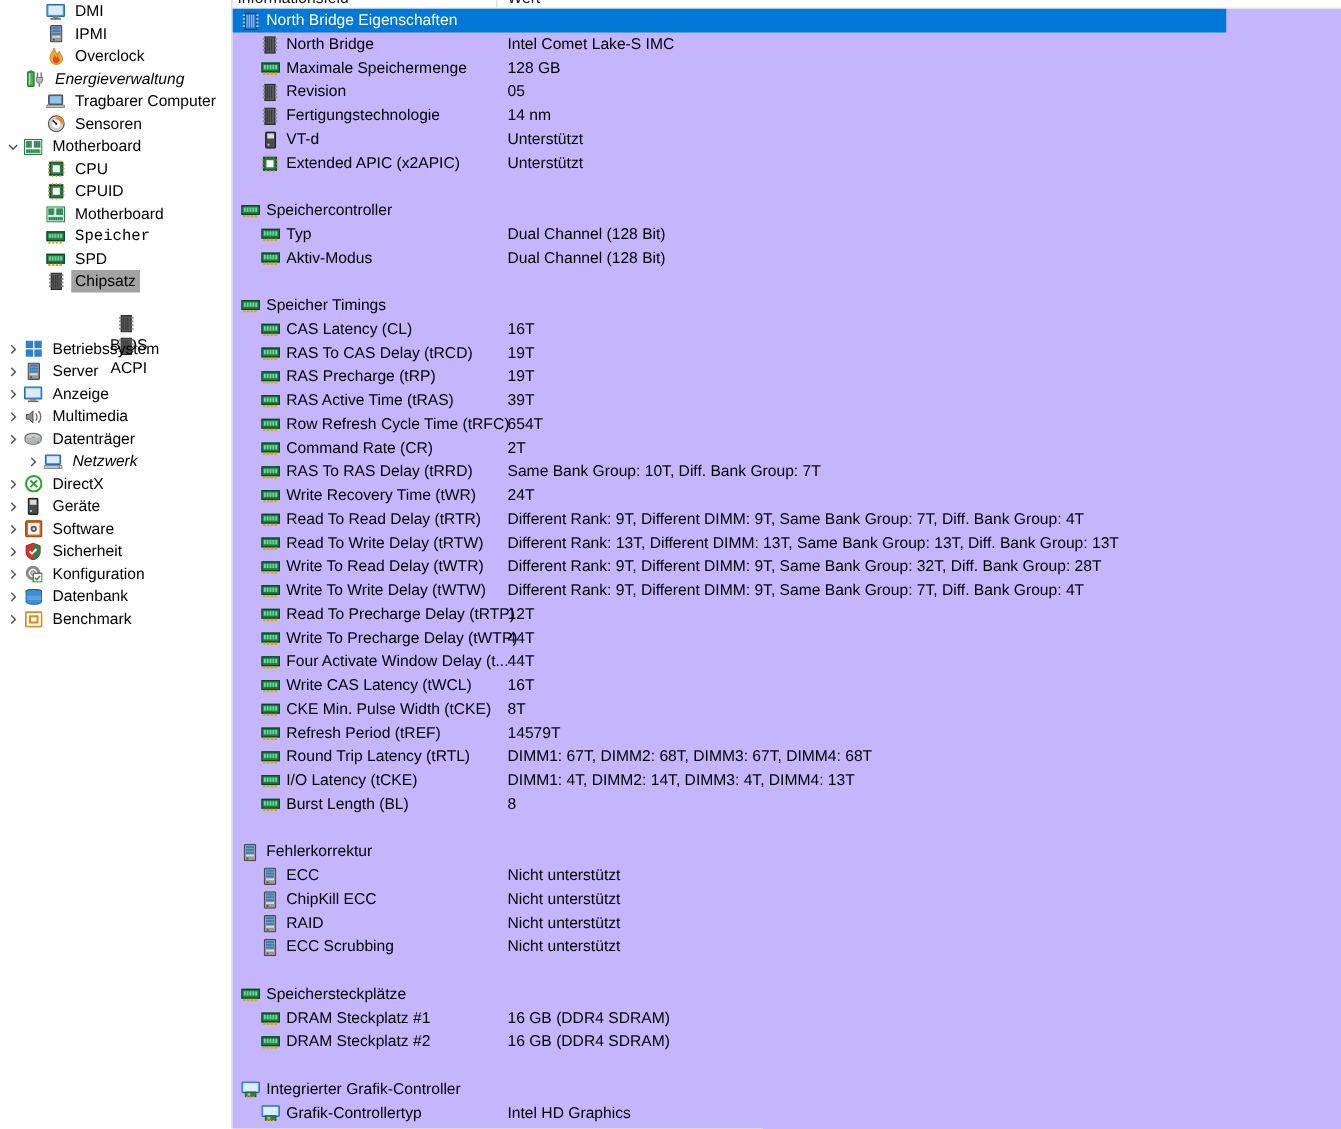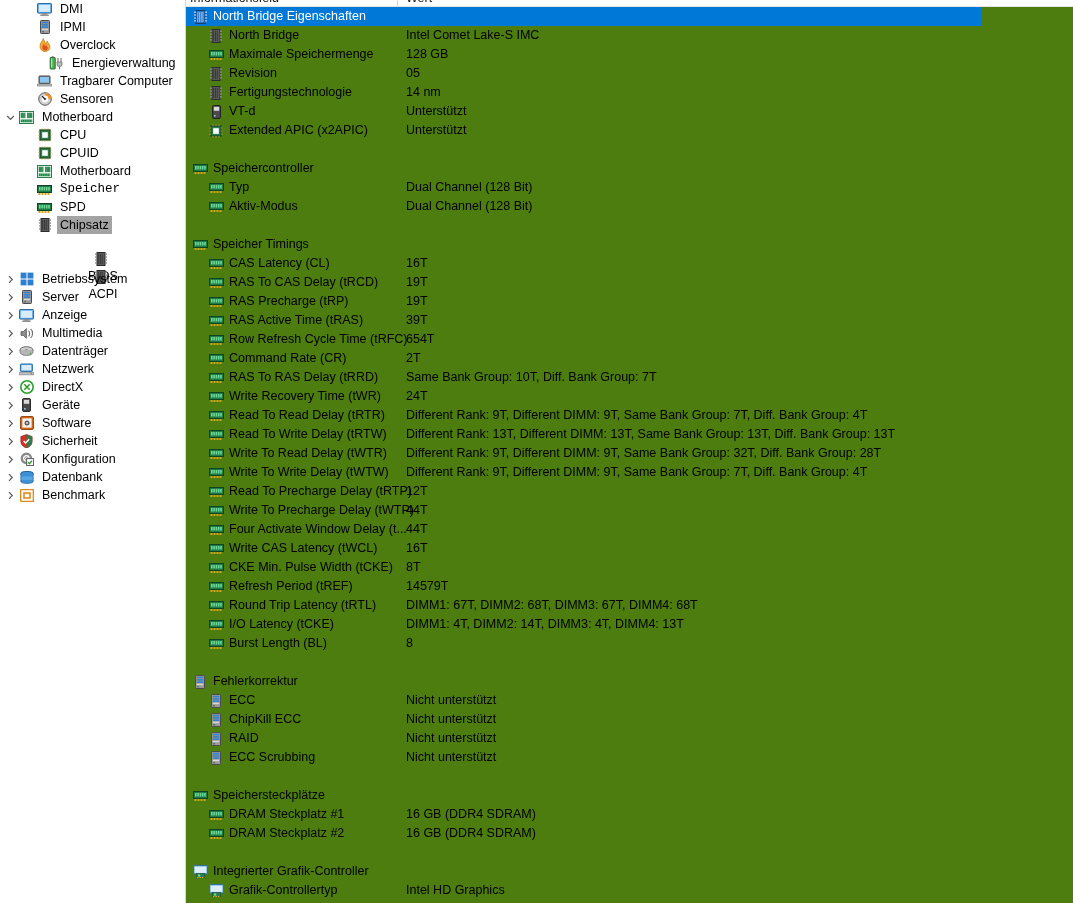--- a/index.html
+++ b/index.html
@@ -67,21 +67,21 @@
   .tree-row.sel .tree-label {
     background: #a3a3a3;
     color: #000;
   }
 
   
   .main {
     flex: 1 1 auto;
     position: relative;
     height: 903px;
-    background: #4d7c0f;
+    background: #c4b5fd;
     overflow: hidden;
   }
   .col-header {
     position: relative;
     height: 7px;
     background: #ffffff;
     border-bottom: 1px solid #e3e3e3;
     overflow: hidden;
   }
   .col-header .ch-cell {
@@ -175,21 +175,21 @@
         <div class="tree-row" style="padding-left: 20px;">
           <span class="tree-chevron"></span>
           <span class="tree-icon">
             <svg class="ico" width="14" height="14" viewBox="0 0 14 14">
       <path d="M7 13.5c3 0 5-2 5-4.4 0-2.6-2.2-3.6-2.6-6.1-1 1-1.3 2.3-1.3 3.3C7.3 5 6.6 3.2 5.2 0.5 4.8 3 2 4.3 2 8.2c0 2.8 2 5.3 5 5.3z" fill="#f2a93b" stroke="#c07a10" stroke-width="0.7"></path>
       <path d="M7 12.6c1.6 0 2.7-1.2 2.7-2.6 0-1.6-1.4-2.2-1.7-3.6-.6.8-.7 1.6-.7 2.2-.5-1-1-1.9-1.6-3.1-.3 1.6-1.4 2.5-1.4 4.3 0 1.6 1.1 2.8 2.7 2.8z" fill="#e0501e"></path>
             </svg>
           </span>
           <span class="tree-label">Overclock</span>
         </div>
-        <div class="tree-row" style="padding-left: 32px;">
+        <div class="tree-row" style="padding-left: 4px; font-style: italic;">
           <span class="tree-chevron"></span>
           <span class="tree-icon">
             <svg class="ico" width="15" height="14" viewBox="0 0 15 14">
       <rect x="1.2" y="1.5" width="5" height="11.5" rx="0.6" fill="#4caf50" stroke="#2a6b2d"></rect>
       <rect x="2.6" y="0.3" width="2.2" height="1.2" fill="#6f6f6f"></rect>
       <rect x="2" y="2.6" width="1.3" height="9" fill="#a6e3a8"></rect>
       <path d="M9 2v4M12 2v4" stroke="#7a7a7a" stroke-width="1.2"></path>
       <path d="M8 6h5v2.2a2.5 2.5 0 01-2.5 2.5A2.5 2.5 0 018 8.2z" fill="#b9b9b9" stroke="#6f6f6f" stroke-width="0.7"></path>
       <path d="M10.5 10.7v2.6" stroke="#6f6f6f" stroke-width="1.1"></path>
             </svg>
@@ -503,21 +503,21 @@
           <span class="tree-icon">
             <svg class="ico" width="15" height="12" viewBox="0 0 15 12">
       <ellipse cx="7.5" cy="5" rx="6.5" ry="3.3" fill="#d0d0d0" stroke="#6a6a6a"></ellipse>
       <ellipse cx="7.5" cy="5" rx="1.7" ry="0.9" fill="#8f8f8f"></ellipse>
       <path d="M1 5v2.2c0 1.8 2.9 3.3 6.5 3.3s6.5-1.5 6.5-3.3V5" fill="#b5b5b5" stroke="#6a6a6a" stroke-width="0.7"></path>
       <circle cx="11.5" cy="8.6" r="0.8" fill="#45a049"></circle>
             </svg>
           </span>
           <span class="tree-label">Datenträger</span>
         </div>
-        <div class="tree-row" style="padding-left: 2px;">
+        <div class="tree-row" style="padding-left: 18px; font-style: italic;">
           <span class="tree-chevron">
             <svg width="9" height="9" viewBox="0 0 9 9">
               <path d="M3 1.2l3.3 3.3L3 7.8" stroke="#5a5a5a" stroke-width="1.2" fill="none"></path>
             </svg>
           </span>
           <span class="tree-icon">
             <svg class="ico" width="15" height="13" viewBox="0 0 15 13">
       <rect x="1.4" y="1" width="12" height="7.4" rx="0.6" fill="#5aa6e8" stroke="#2c6ca3"></rect>
       <rect x="2.5" y="2" width="9.8" height="5.4" fill="#d8ecfb"></rect>
       <path d="M0.4 9.4h14.2l0.4 2.4H0z" fill="#c2c2c2" stroke="#6f6f6f" stroke-width="0.6"></path>

